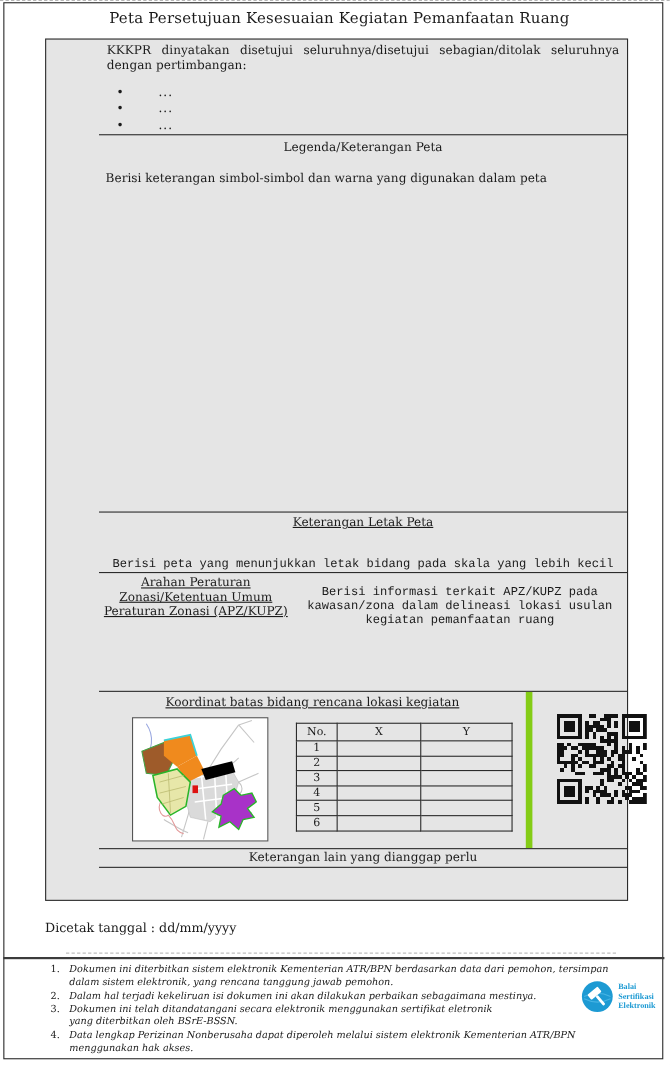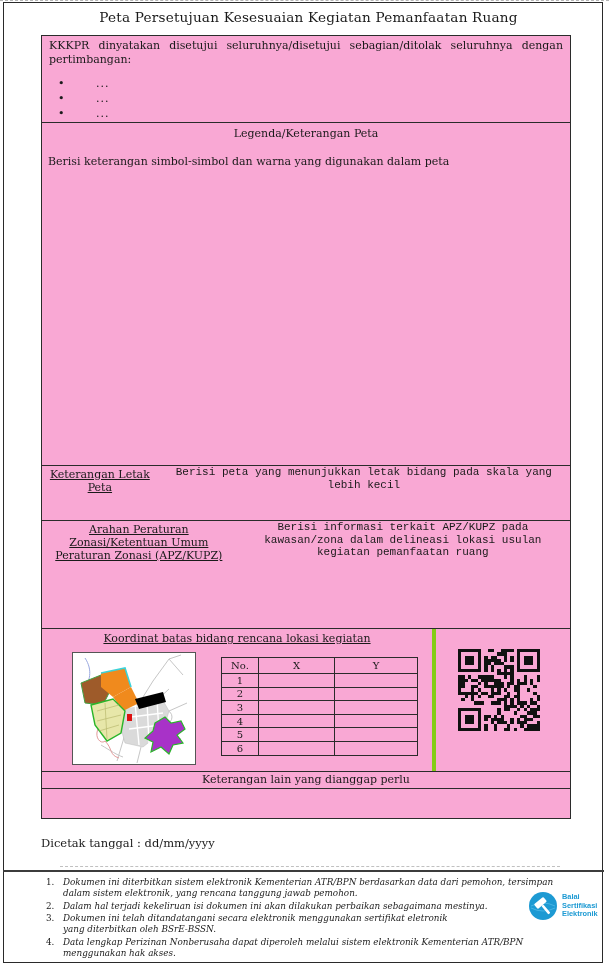--- a/index.html
+++ b/index.html
@@ -14,21 +14,21 @@
   .page::before {
     content:""; position:absolute; left:0; top:0; right:0;
     border-top:1px dashed #b5b5b5;
   }
   .doc-title {
     position:absolute; top:9px; left:4px; width:100%;
     text-align:center; font-size:13.6px; letter-spacing:.2px;
   }
   .main-table {
     position:absolute; left:41px; top:35px; width:530px;
-    border:1px solid #2b2b2b; box-sizing:border-box; background:#f9a8d4;
+    border:1px solid #2b2b2b; box-sizing:border-box; background:#e5e5e5;padding-left:48px;
   }
   .row { position:relative; box-sizing:border-box; border-top:1px solid #2b2b2b; }
   .row:first-child { border-top:none; }
 
   
   .decision { height:86px; padding:3px 7px 0 7px; }
   .decision p { margin:0; font-size:11px; line-height:13.5px; text-align:justify; }
   .decision ul { margin:10px 0 0 0; padding:0; list-style:none; }
   .decision li { display:flex; font-size:11px; line-height:15px; }
   .decision li .bullet { margin-left:9px; width:12px; font-size:11px; }
@@ -38,29 +38,29 @@
   .peta-row { height:343px; display:flex; }
   .peta-cell {
     width:391px; box-sizing:border-box; border-right:1px solid #2b2b2b;
     text-align:center; padding-top:125px; font-size:11.5px; letter-spacing:.5px;
   }
   .legend-cell { flex:1; padding:4px 6px; font-size:11px; line-height:13.5px; box-sizing:border-box; }
   .legend-title { text-align:center; }
   .legend-body { margin-top:14px; }
 
   
-  .letak-row { height:55px; display:flex; flex-direction:row; justify-content:space-between; text-align:center; font-size:11px; }
+  .letak-row { height:55px; display:flex; flex-direction:column; justify-content:space-between; text-align:center; font-size:11px; }
   .apz-row   { height:108px; display:flex; flex-direction:row; justify-content:space-between; text-align:center; font-size:11px; }
   .sec-title { text-decoration:underline; padding-top:2px; }
   .sec-body  { line-height:12.5px; padding-bottom:1px;font-family:Liberation Mono, monospace; }
-  .apz-row .sec-body { max-width:492px; margin:0 auto; }
+  .apz-row .sec-body { max-width:492px; margin:12px auto; }
 
   
   .koor-row { height:143px; display:flex; }
-  .koor-left { width:394px; box-sizing:border-box; border-right:4px solid #84cc16; position:relative; }
+  .koor-left { width:394px; box-sizing:border-box; border-right:6px solid #84cc16; position:relative; }
   .koor-title { text-align:center; font-size:11px; text-decoration:underline; padding-top:3px; }
   .map-thumb {
     position:absolute; left:30px; top:23px; width:124px; height:113px;
     border:1px solid #555; background:#fff; box-sizing:border-box;
   }
   .coord-table { position:absolute; left:179px; top:28px; border-collapse:collapse; font-size:10px; table-layout:fixed; }
   .coord-table th, .coord-table td { border:1px solid #2b2b2b; padding:0; text-align:center; font-weight:normal; }
   .coord-table th { height:15px; }
   .coord-table td { height:12.6px; }
   .col-no { width:36px; } .col-x { width:75px; } .col-y { width:82px; }
@@ -76,21 +76,21 @@
   .footer-sep { position:absolute; left:3px; top:870px; width:601px; border-top:2px solid #3c3c3c; }
   .footer-sep2 { position:absolute; left:60px; top:866px; width:500px; border-top:1px dashed #c0c0c0; }
 
   .footer-notes { position:absolute; left:46px; top:877px; width:525px; margin:0; padding:0; list-style:none; }
   .footer-notes li { display:flex; font-size:8.8px; line-height:10.8px; margin-bottom:2px; }
   .footer-notes .num { flex:0 0 17px; font-style:normal; }
   .footer-notes .txt { font-style:italic; }
   .footer-notes li:nth-child(3) .txt { max-width:398px; }
 
   .bse-logo { position:absolute; left:527px; top:890px; display:flex; align-items:center; gap:3px; }
-  .bse-text { font-family:Liberation Sans, sans-serif; font-size:7.4px; font-weight:bold; line-height:8.6px; white-space:nowrap; }
+  .bse-text { font-family:Liberation Serif, serif; font-size:7.4px; font-weight:bold; line-height:8.6px; white-space:nowrap; }
 </style>
 </head>
 <body>
 
 <div class="page">
   <div class="page-border"></div>
 
   <div class="doc-title">Peta Persetujuan Kesesuaian Kegiatan Pemanfaatan Ruang</div>
 
   <div class="main-table">

